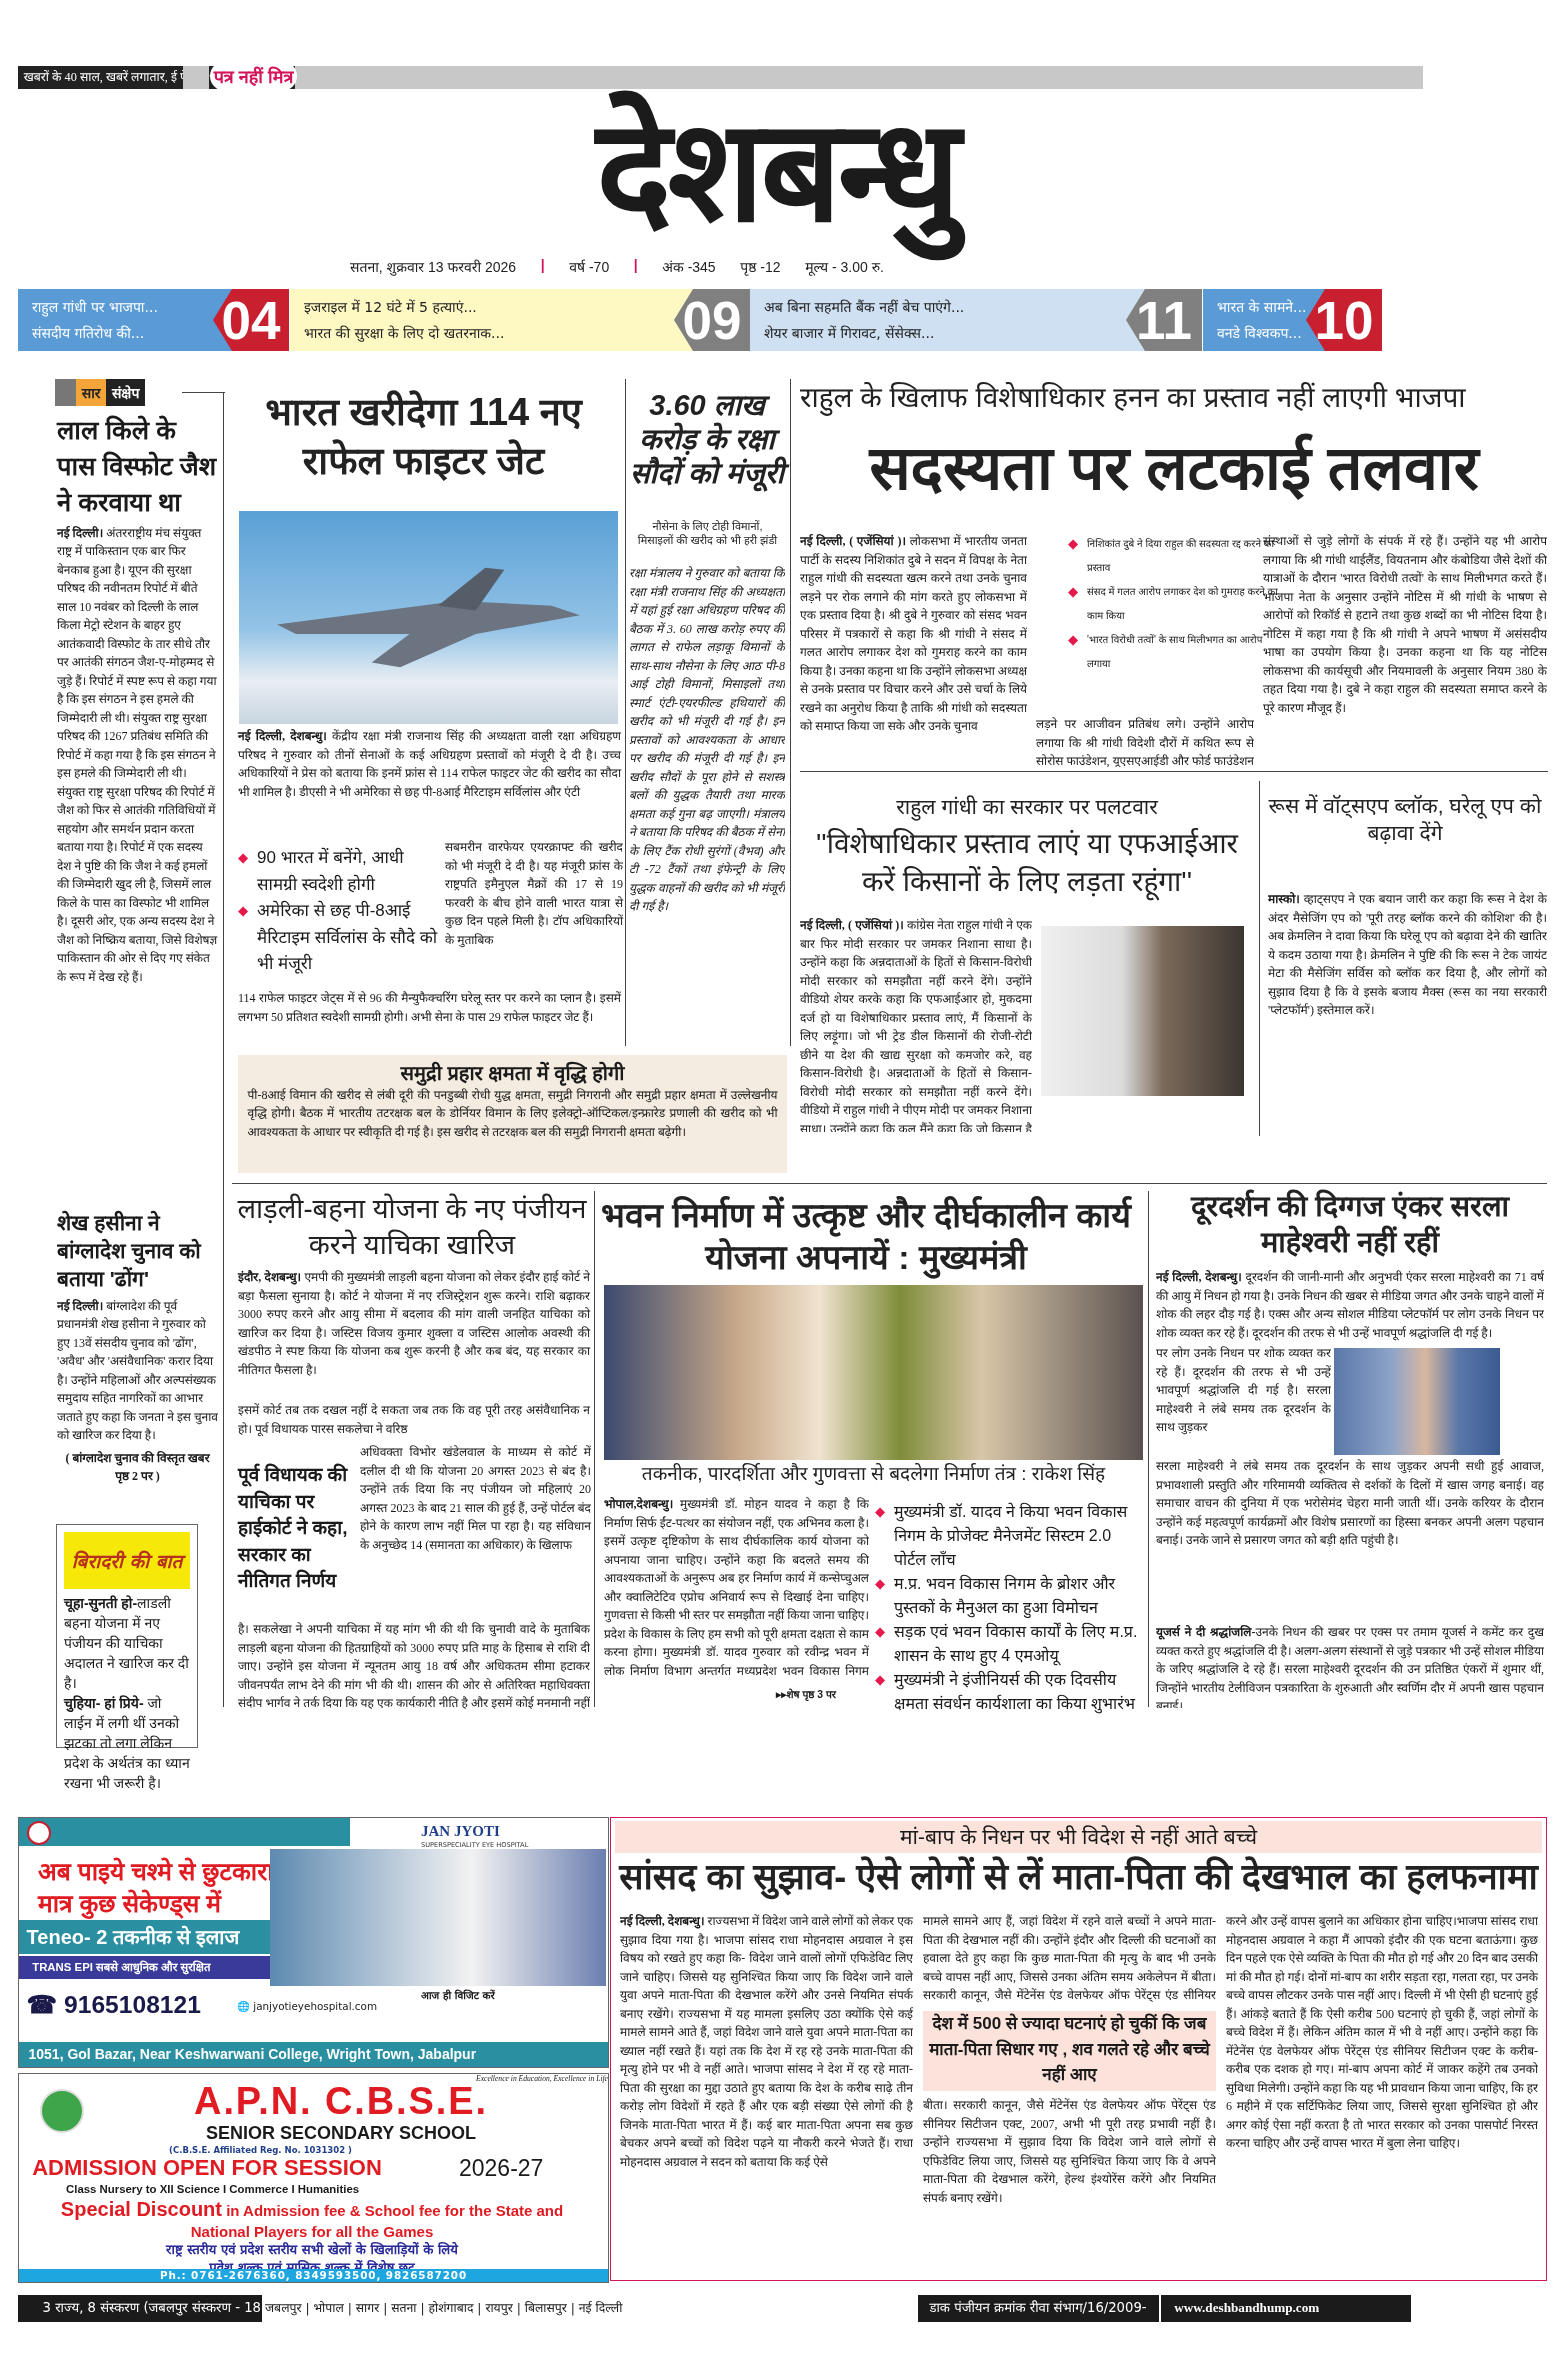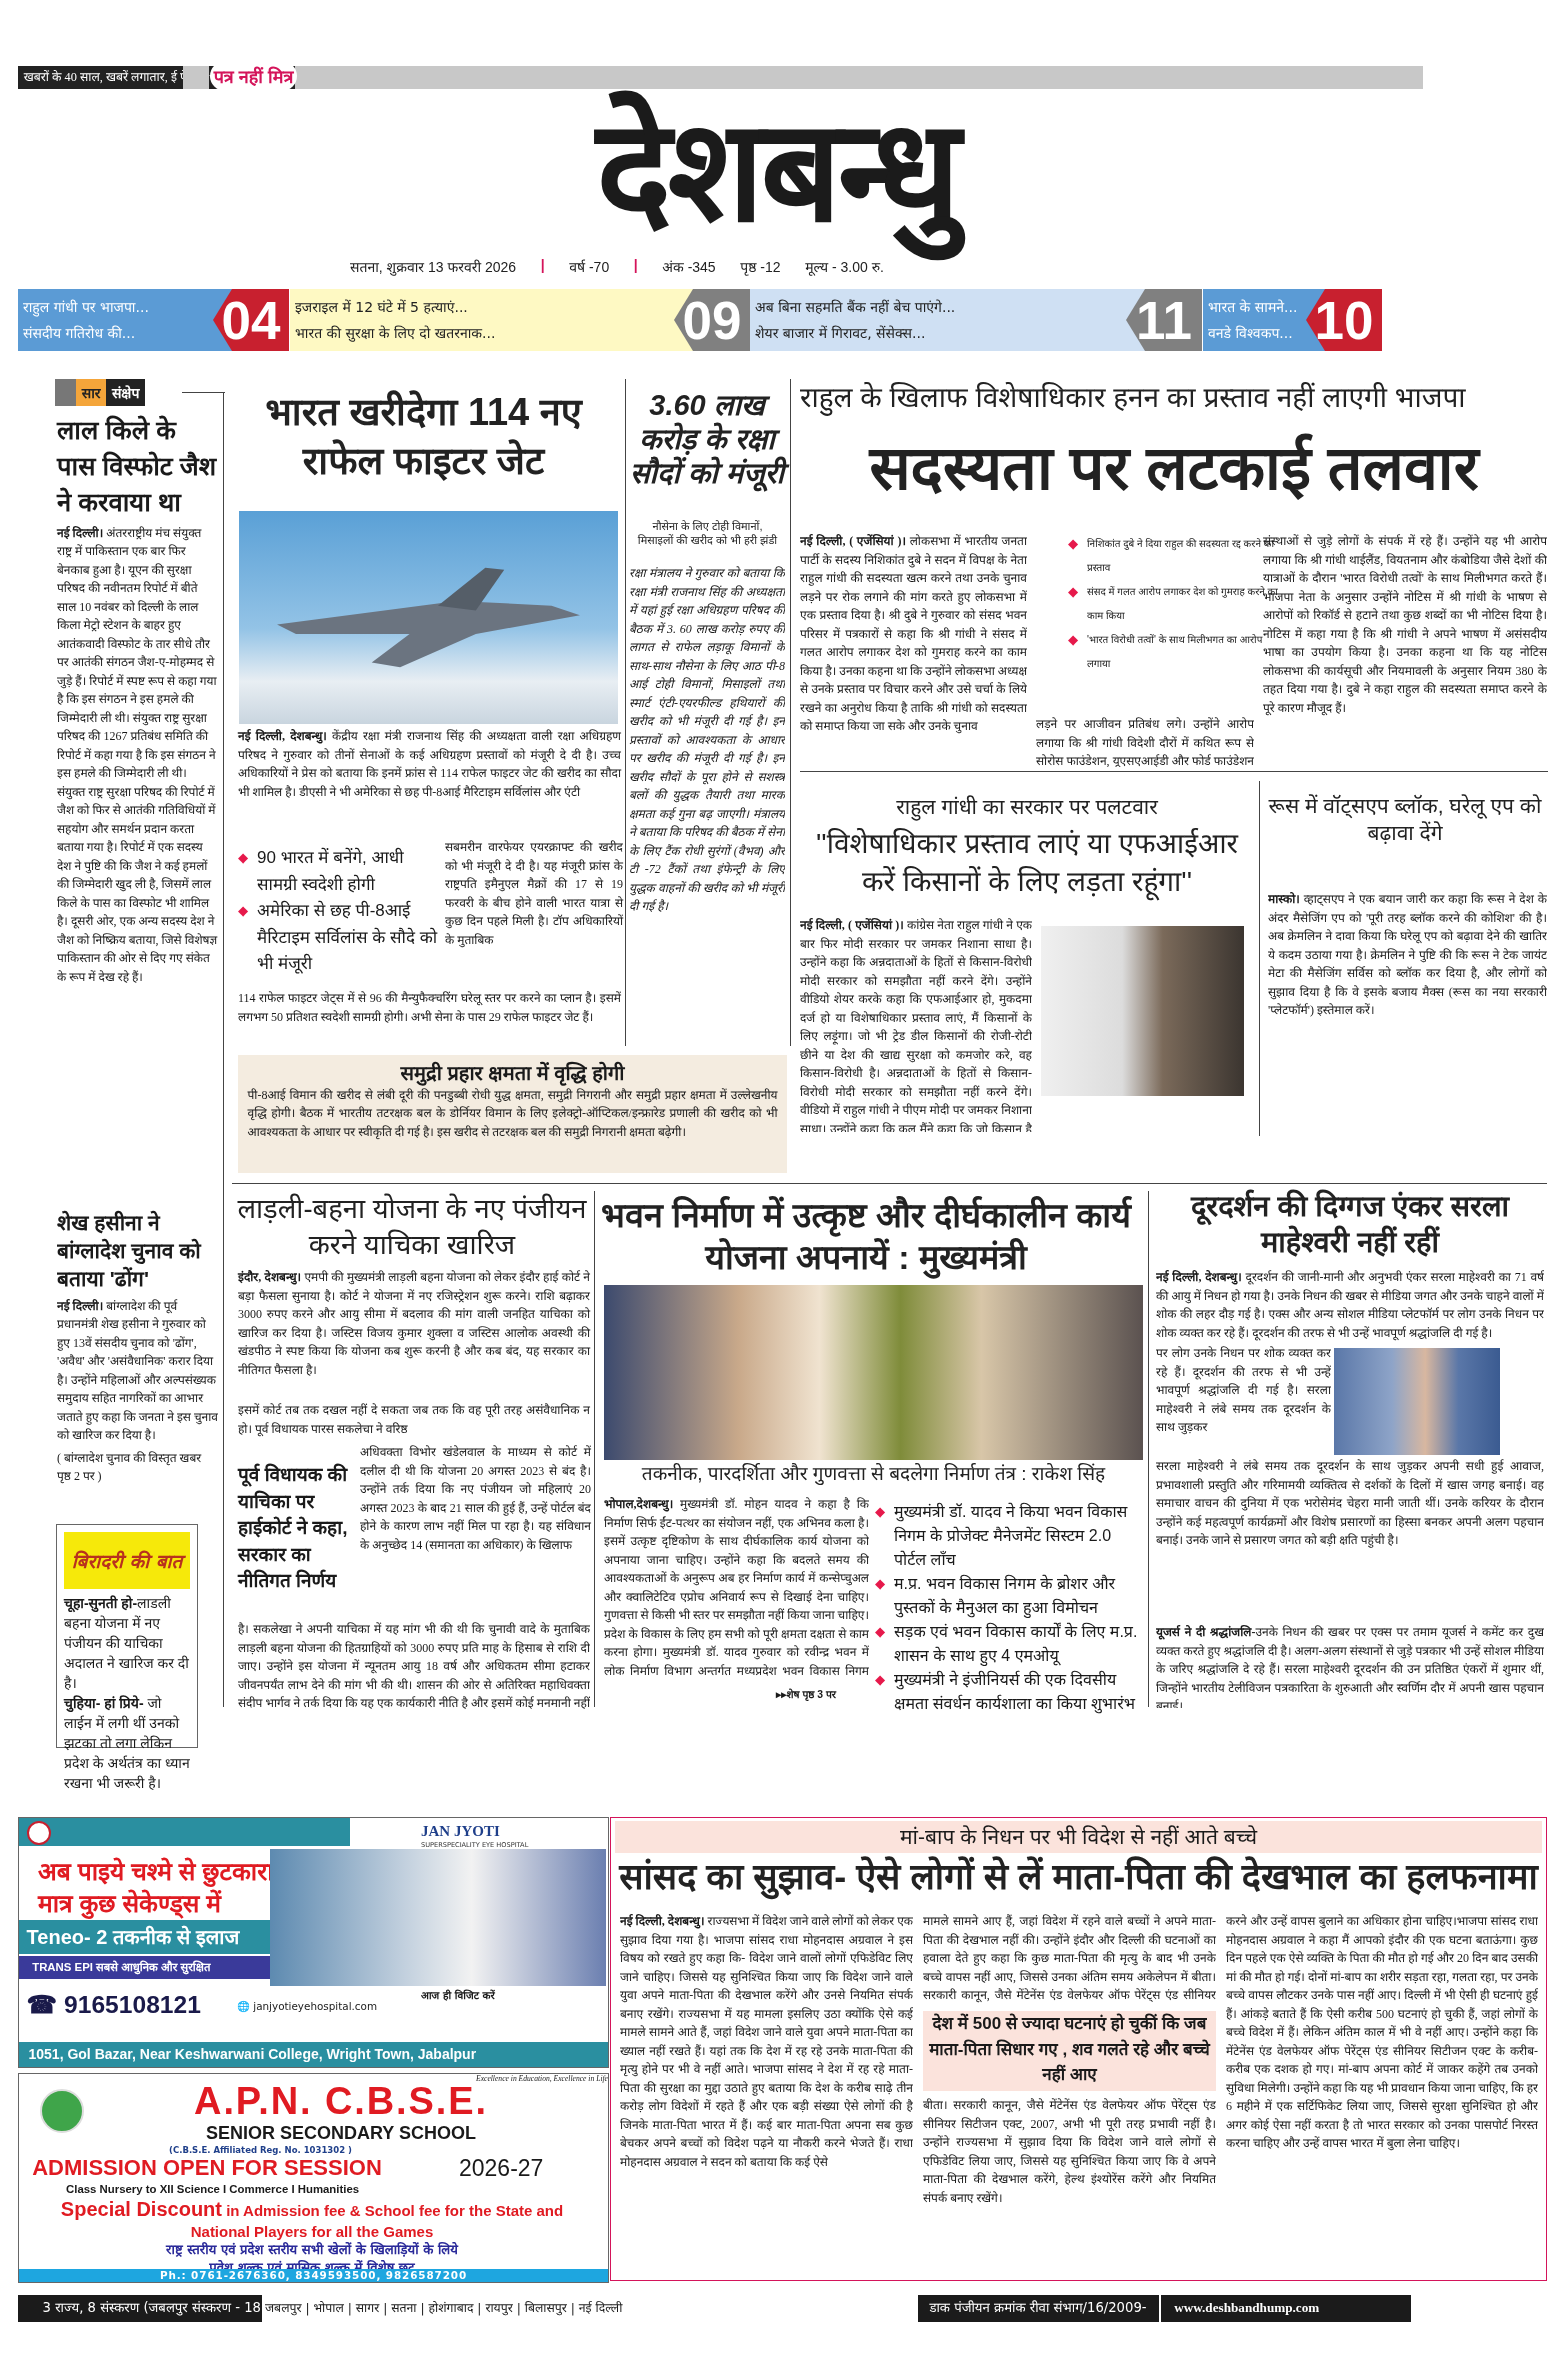--- a/index.html
+++ b/index.html
@@ -3,21 +3,21 @@
 <meta charset="utf-8">
 <style>
 *{box-sizing:border-box;margin:0;padding:0}
 body{width:1555px;height:2369px;background:#fff;font-family:"DejaVu Sans",sans-serif;color:#1a1a1a;position:relative;overflow:hidden}
 .abs{position:absolute}
 .hdr-strip{left:18px;top:66px;width:459px;height:23px;background:#222;color:#fff;font-size:12.3px;line-height:23px;padding-left:5.7px;font-family:"Liberation Serif",serif}
 .masthead{left:256px;top:90px;width:1041px;height:161px;font-size:142px;font-weight:900;line-height:161px;text-align:center;letter-spacing:-3.8px;color:#1b1b1b;font-family:"DejaVu Sans",sans-serif}
 .dateline{left:350px;top:257px;width:814px;font-size:14px;color:#222;display:flex;gap:24.6px;font-family:"Liberation Sans",sans-serif}
 .dateline .sep{color:#d4145a;font-weight:bold}
 .teaser{top:289px;height:62px;display:flex;align-items:center}
-.teaser .items{font-size:14px;line-height:26.5px;padding-left:5px;color:#222}
+.teaser .items{font-size:14px;line-height:26.5px;padding-left:14px;color:#222}
 .pg{font-size:53px;font-weight:900;color:#fff;display:flex;align-items:center;justify-content:center;height:62px;font-family:"Liberation Sans",sans-serif}
 .rule-v{background:#444;width:0.9px}
 .rule-h{background:#444;height:0.9px}
 .sar{left:55px;top:379px;width:126px;height:26.5px;display:flex}
 .sar .a{background:#777;width:21px}
 .sar .b{background:#f4a53a;color:#222;font-weight:bold;font-size:14px;padding:3.8px 5.7px}
 .sar .c{background:#222;color:#fff;font-weight:bold;font-size:14px;padding:3.8px 5.7px}
 .h-side{font-size:25.6px;font-weight:bold;line-height:36px;font-family:"Liberation Sans",sans-serif}
 .body{font-size:12px;line-height:18.5px;text-align:justify;font-family:"Liberation Serif",serif}
 .body b{font-weight:bold}
@@ -90,21 +90,21 @@
 </div>
 <div class="abs rule-h" style="left:182px;top:392px;width:43px"></div>
 <div class="abs rule-v" style="left:223px;top:392px;height:1315px"></div>
 <div class="abs" style="left:57px;top:412px;width:161px">
   <div class="h-side">लाल किले के पास विस्फोट जैश ने करवाया था</div>
   <div class="body" style="margin-top:3.8px;text-align:left"><b>नई दिल्ली।</b> <span>अंतरराष्ट्रीय मंच संयुक्त राष्ट्र में पाकिस्तान एक बार फिर बेनकाब हुआ है। यूएन की सुरक्षा परिषद की नवीनतम रिपोर्ट में बीते साल 10 नवंबर को दिल्ली के लाल किला मेट्रो स्टेशन के बाहर हुए आतंकवादी विस्फोट के तार सीधे तौर पर आतंकी संगठन जैश-ए-मोहम्मद से जुड़े हैं। रिपोर्ट में स्पष्ट रूप से कहा गया है कि इस संगठन ने इस हमले की जिम्मेदारी ली थी। संयुक्त राष्ट्र सुरक्षा परिषद की 1267 प्रतिबंध समिति की रिपोर्ट में कहा गया है कि इस संगठन ने इस हमले की जिम्मेदारी ली थी। संयुक्त राष्ट्र सुरक्षा परिषद की रिपोर्ट में जैश को फिर से आतंकी गतिविधियों में सहयोग और समर्थन प्रदान करता बताया गया है। रिपोर्ट में एक सदस्य देश ने पुष्टि की कि जैश ने कई हमलों की जिम्मेदारी खुद ली है, जिसमें लाल किले के पास का विस्फोट भी शामिल है। दूसरी ओर, एक अन्य सदस्य देश ने जैश को निष्क्रिय बताया, जिसे विशेषज्ञ पाकिस्तान की ओर से दिए गए संकेत के रूप में देख रहे हैं।</span></div>
 </div>
 <div class="abs" style="left:57px;top:1209px;width:161px;height:473px;overflow:hidden;background:#fff">
   <div class="h-side" style="font-size:21px;line-height:28px">शेख हसीना ने बांग्लादेश चुनाव को बताया 'ढोंग'</div>
   <div class="body" style="margin-top:3.8px;text-align:left"><b>नई दिल्ली।</b> <span>बांग्लादेश की पूर्व प्रधानमंत्री शेख हसीना ने गुरुवार को हुए 13वें संसदीय चुनाव को 'ढोंग', 'अवैध' और 'असंवैधानिक' करार दिया है। उन्होंने महिलाओं और अल्पसंख्यक समुदाय सहित नागरिकों का आभार जताते हुए कहा कि जनता ने इस चुनाव को खारिज कर दिया है।</span></div>
-  <div class="body" style="text-align:left;font-weight:normal;margin-top:3.8px">( बांग्लादेश चुनाव की विस्तृत खबर पृष्ठ 2 पर )</div>
+  <div class="body" style="text-align:center;font-weight:bold;margin-top:3.8px">( बांग्लादेश चुनाव की विस्तृत खबर पृष्ठ 2 पर )</div>
 </div>
 <div class="abs" style="left:56px;top:1524px;width:142px;height:224px;border:0.9px solid #666;background:#fff;padding:7px">
   <div style="background:#f6e90a;height:57px;display:flex;align-items:center;justify-content:center;color:#b8311e;font-weight:bold;font-size:19px;font-style:italic">बिरादरी की बात</div>
   <div style="font-size:14px;line-height:20px;margin-top:3.8px;font-family:'Liberation Sans',sans-serif"><b>चूहा-सुनती हो-</b><span>लाडली बहना योजना में नए पंजीयन की याचिका अदालत ने खारिज कर दी है।</span></div>
   <div style="font-size:14px;line-height:20px;font-family:'Liberation Sans',sans-serif"><b>चुहिया- हां प्रिये-</b> <span>जो लाईन में लगी थीं उनको झटका तो लगा लेकिन प्रदेश के अर्थतंत्र का ध्यान रखना भी जरूरी है।</span></div>
 </div>
 
 <div class="abs h-big" style="left:232px;top:388px;width:383px;font-size:38px;line-height:49px">भारत खरीदेगा 114 नए राफेल फाइटर जेट</div>
 <div class="abs photo" style="left:239px;top:511px;width:379px;height:213px;background:linear-gradient(180deg,#5aa0d6 0%,#93c3e6 55%,#e8eef3 80%,#c9d5df 100%)">
   <svg width="379" height="213" viewBox="0 0 400 225">

